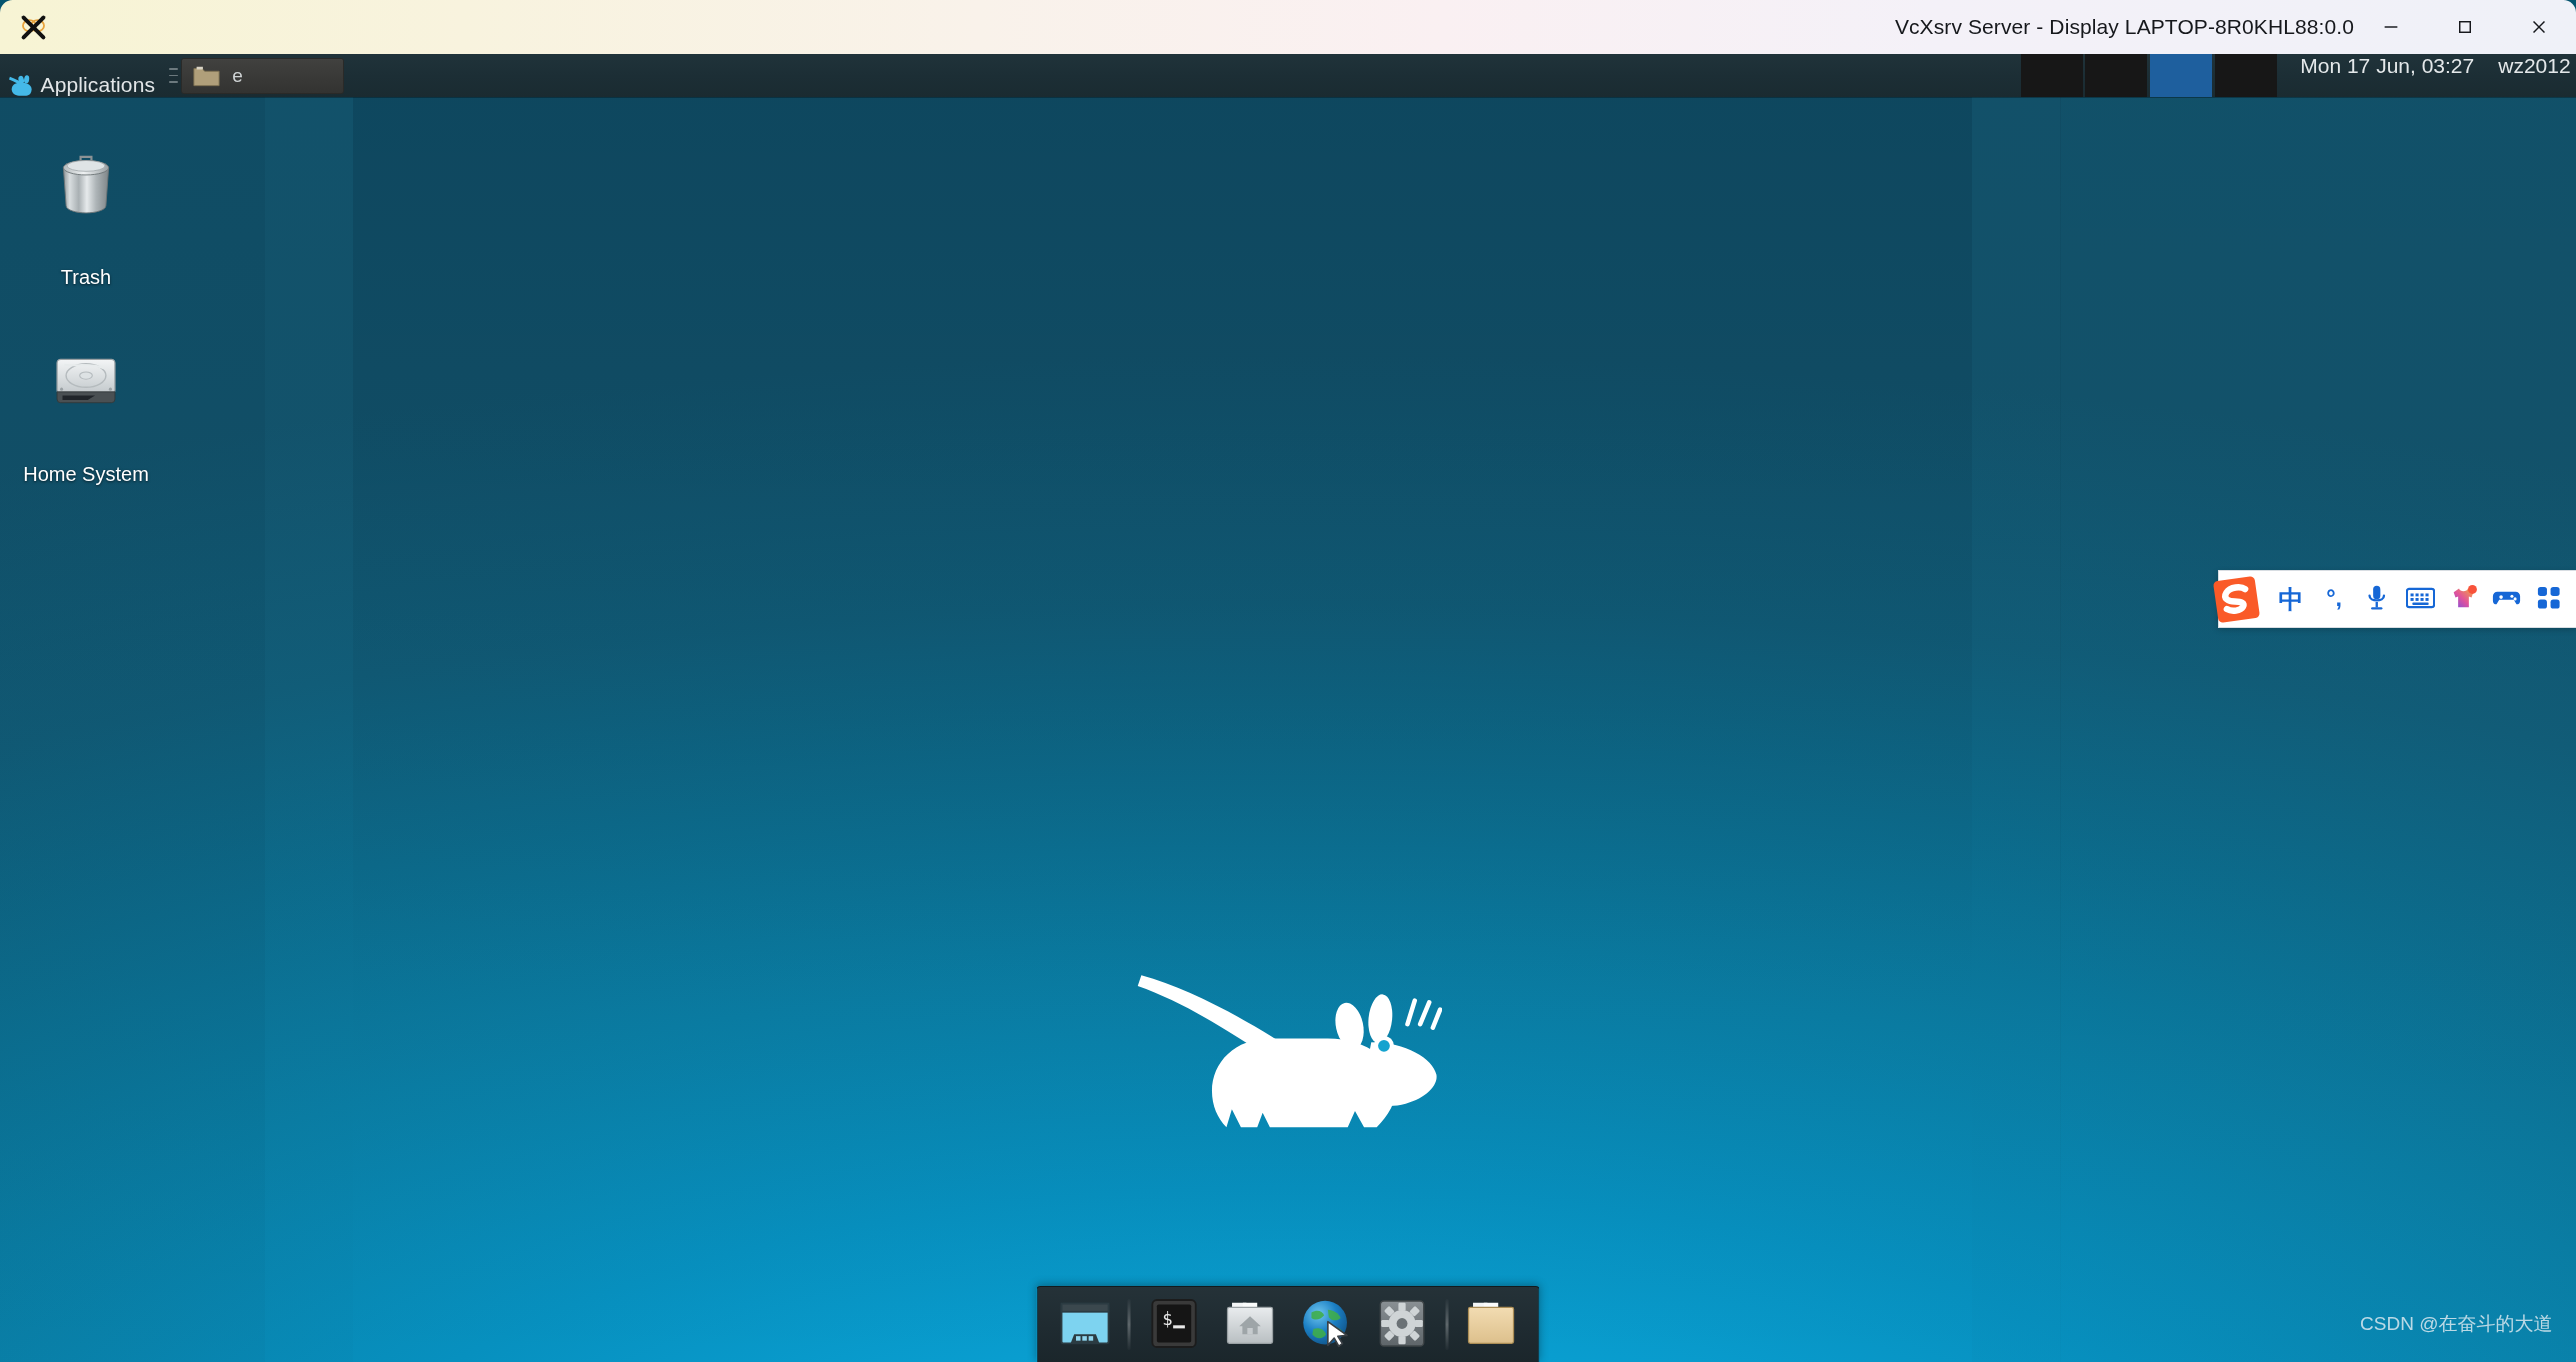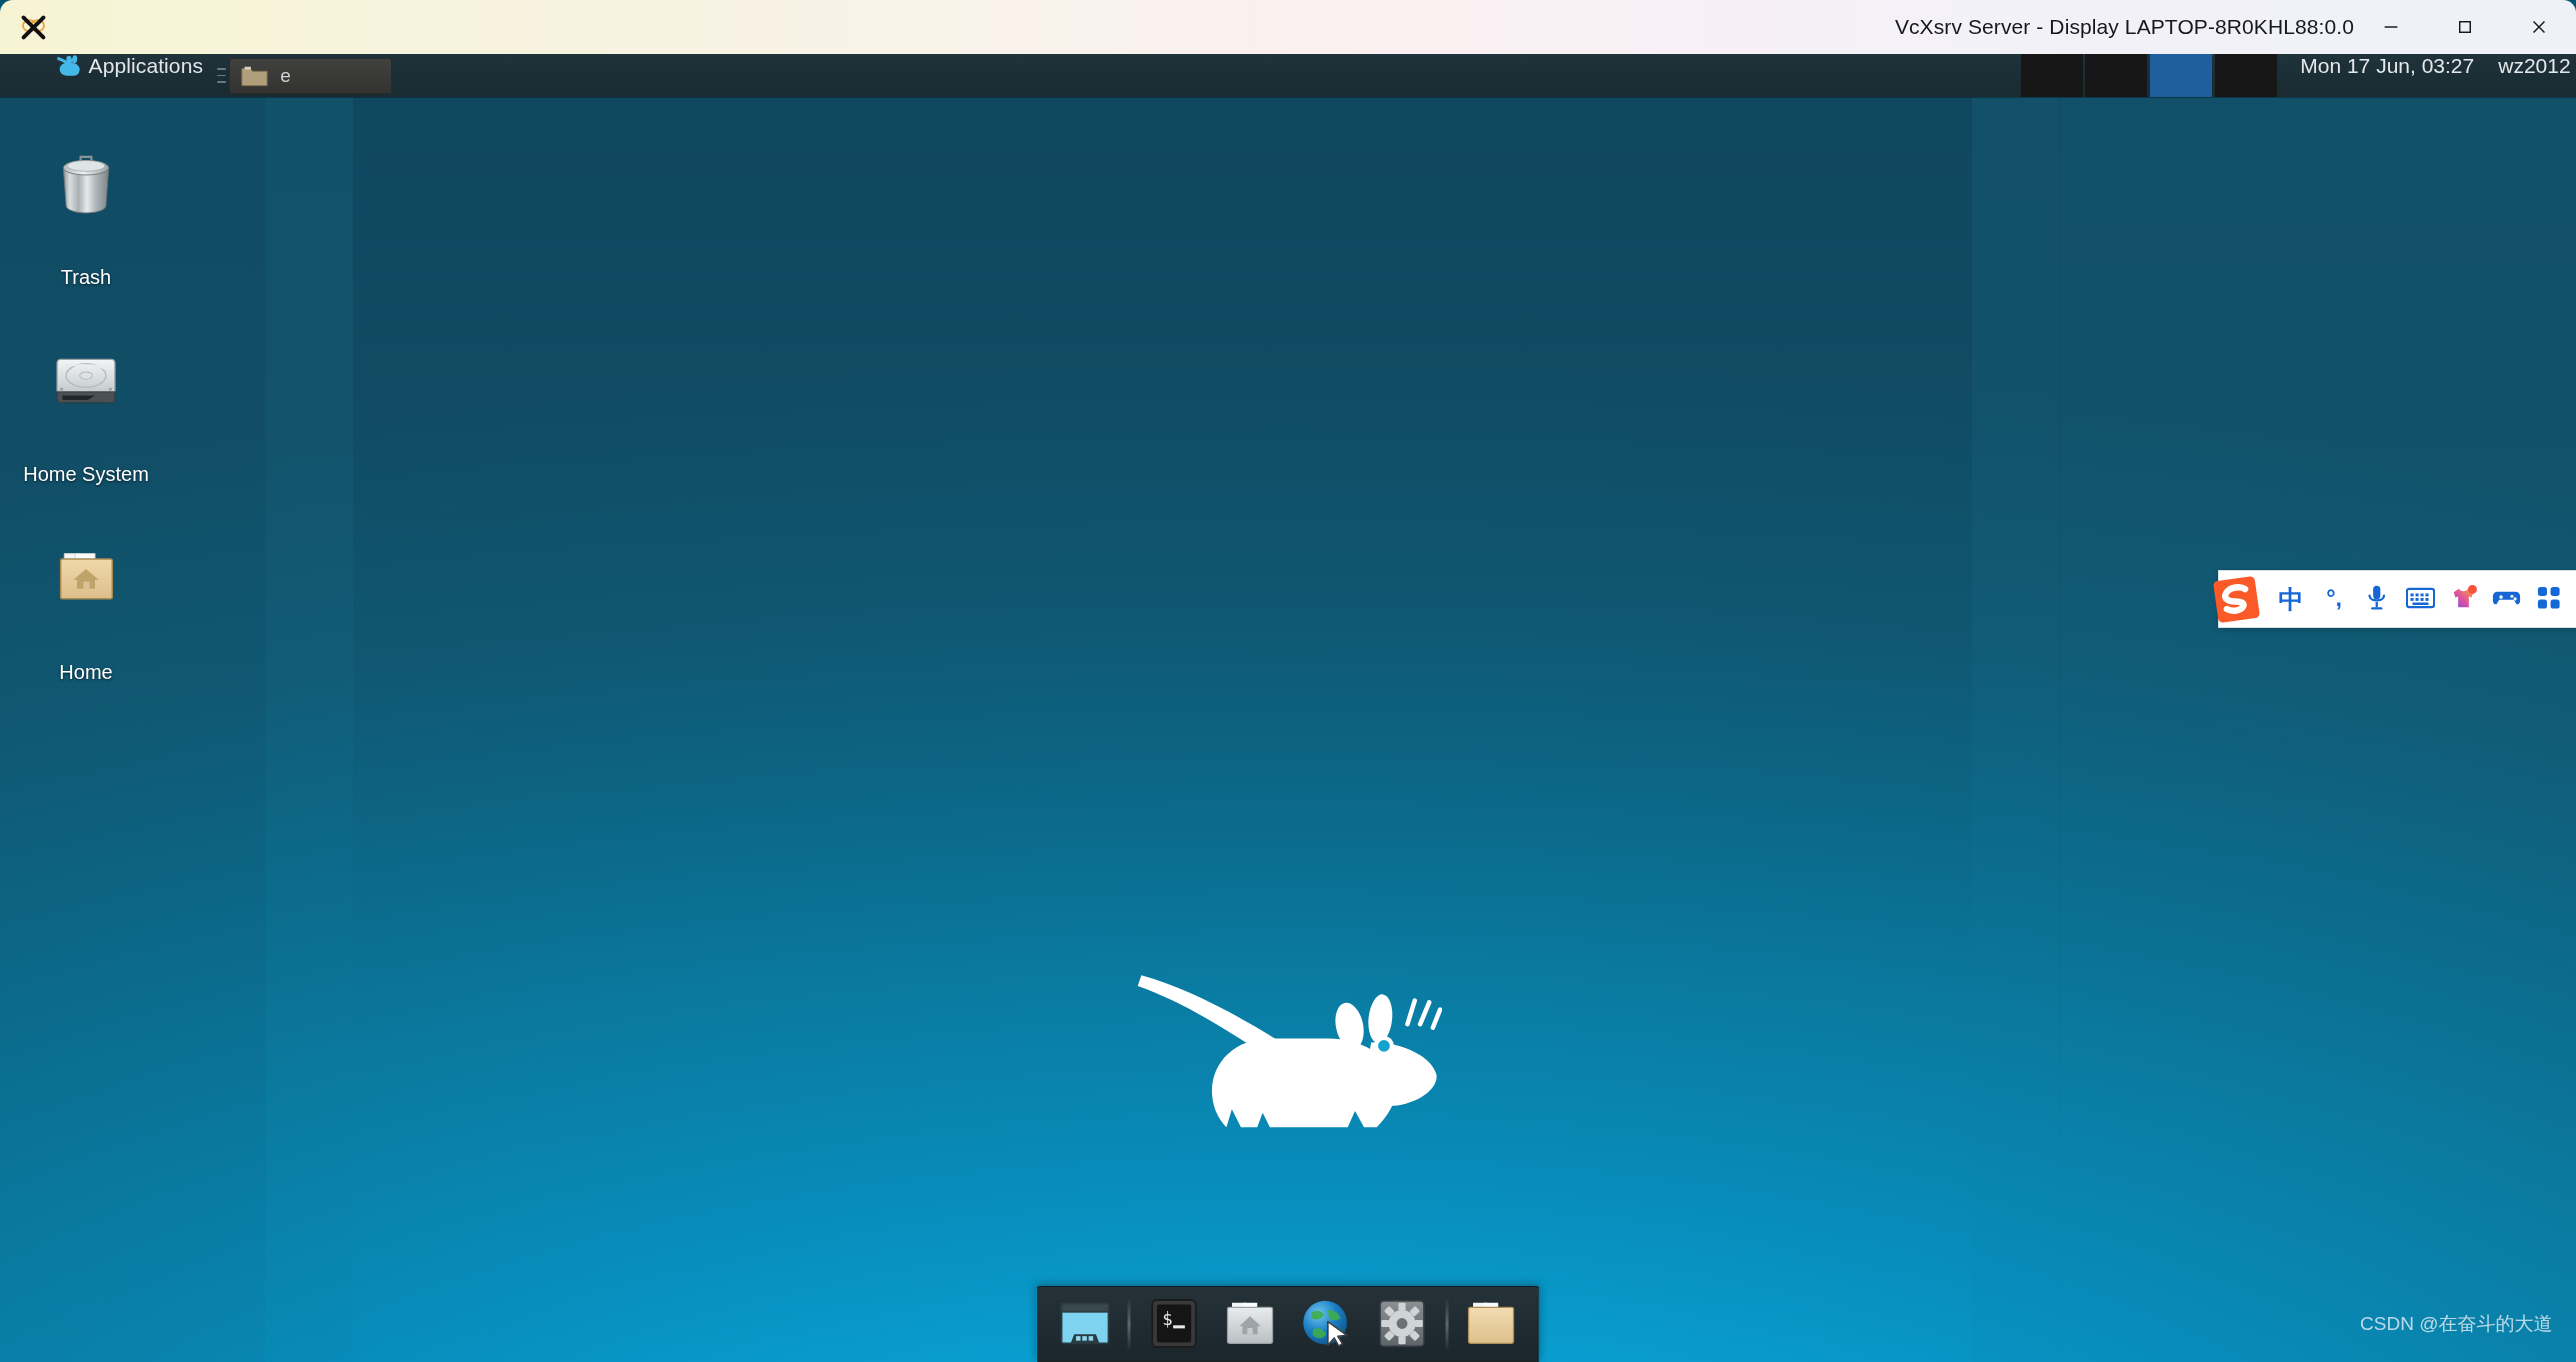--- a/index.html
+++ b/index.html
@@ -58,23 +58,22 @@
   .wp-band { position:absolute; top:0; bottom:0; }
 
   
   #xfce-panel {
     position:absolute; left:0; right:0; top:0; height:43px;
     background:linear-gradient(180deg,#20333a 0%,#1c2e35 52%,#1a2b31 100%);
     display:flex; align-items:stretch; z-index:40;
     box-shadow:0 0.9px 0 rgba(0,0,0,.35);
   }
   #applications-menu {
-    display:flex; align-items:flex-start; gap:8.1px; padding:0 11px 0 9px;
+    display:flex; align-items:flex-end; gap:8.1px; padding:0 11px 0 9px;
     cursor:default;
-    margin-left:48px;
   }
   .xfce-mouse-ico { width:23.5px; height:23.5px; flex:0 0 23.5px; display:block; }
   #applications-label { font-size:21px; color:#e2e6e8; letter-spacing:0.1px; white-space:nowrap; }
 
   .panel-handle {
     width:14.5px; display:flex; flex-direction:column; justify-content:center;
     align-items:center; gap:4.5px; flex:0 0 14.5px; cursor:default;
   }
   .panel-handle i { display:block; width:9px; height:1.8px; background:#6c797e; border-radius:0.9px; }
 
@@ -326,38 +325,20 @@
             <path d="M18 24 C32 26 48 22 62 28" fill="none" stroke="#e7ebec" stroke-width="2.4"></path>
             <circle cx="15" cy="51" r="1.7" fill="#9aa1a4"></circle>
               <circle cx="69" cy="51" r="1.7" fill="#9aa1a4"></circle>
             <path d="M10 54 H74 V62 A4 4 0 0 1 70 66 H14 A4 4 0 0 1 10 62 Z" fill="#4a5053" stroke="#33383a" stroke-width="1"></path>
             <path d="M16 58 H52 L44 63 H16 Z" fill="#20252a"></path>
           </svg>
         </span>
         <span class="caption">Home System</span>
       </div>
 
-      <div class="desktop-icon">
-        <span class="glyph">
-          <svg width="76" height="76" viewBox="0 0 84 84">
-            <defs>
-              <linearGradient id="homeFolder" x1="0" y1="0" x2="0" y2="1">
-                <stop offset="0%" stop-color="#f0d8ac"></stop>
-                  <stop offset="100%" stop-color="#dcbe89"></stop>
-              </linearGradient>
-            </defs>
-            <path d="M18 15 H36 V24 H18 Z" fill="#f4f6f7" stroke="#cfd3d4" stroke-width="1"></path>
-            <path d="M30 15 H52 V24 H30 Z" fill="#fbfcfc" stroke="#cfd3d4" stroke-width="1"></path>
-            <rect x="14" y="21" width="57" height="44" rx="2" fill="url(#homeFolder)" stroke="#a98b52" stroke-width="1.6"></rect>
-            <path d="M42 32 L56 44 L52 44 L52 54 L32 54 L32 44 L28 44 Z" fill="#c0a36a"></path>
-            <rect x="39" y="46" width="7" height="8" fill="#d9c297"></rect>
-          </svg>
-        </span>
-        <span class="caption">Home</span>
-      </div>
     </div>
 
     <div id="sogou-toolbar">
       <span id="sogou-logo">
         <svg width="49" height="49" viewBox="0 0 54 54">
           <g transform="rotate(-8 27 27)">
             <rect x="4" y="4" width="46" height="46" rx="5" fill="#fa5a28"></rect>
             <path d="M38 17 C34 13 22 12 17 18 C12 24 18 28 25 29 C32 30 36 32 33 36 C30 40 20 40 15 36" fill="none" stroke="#ffffff" stroke-width="7" stroke-linecap="round"></path>
           </g>
         </svg>

